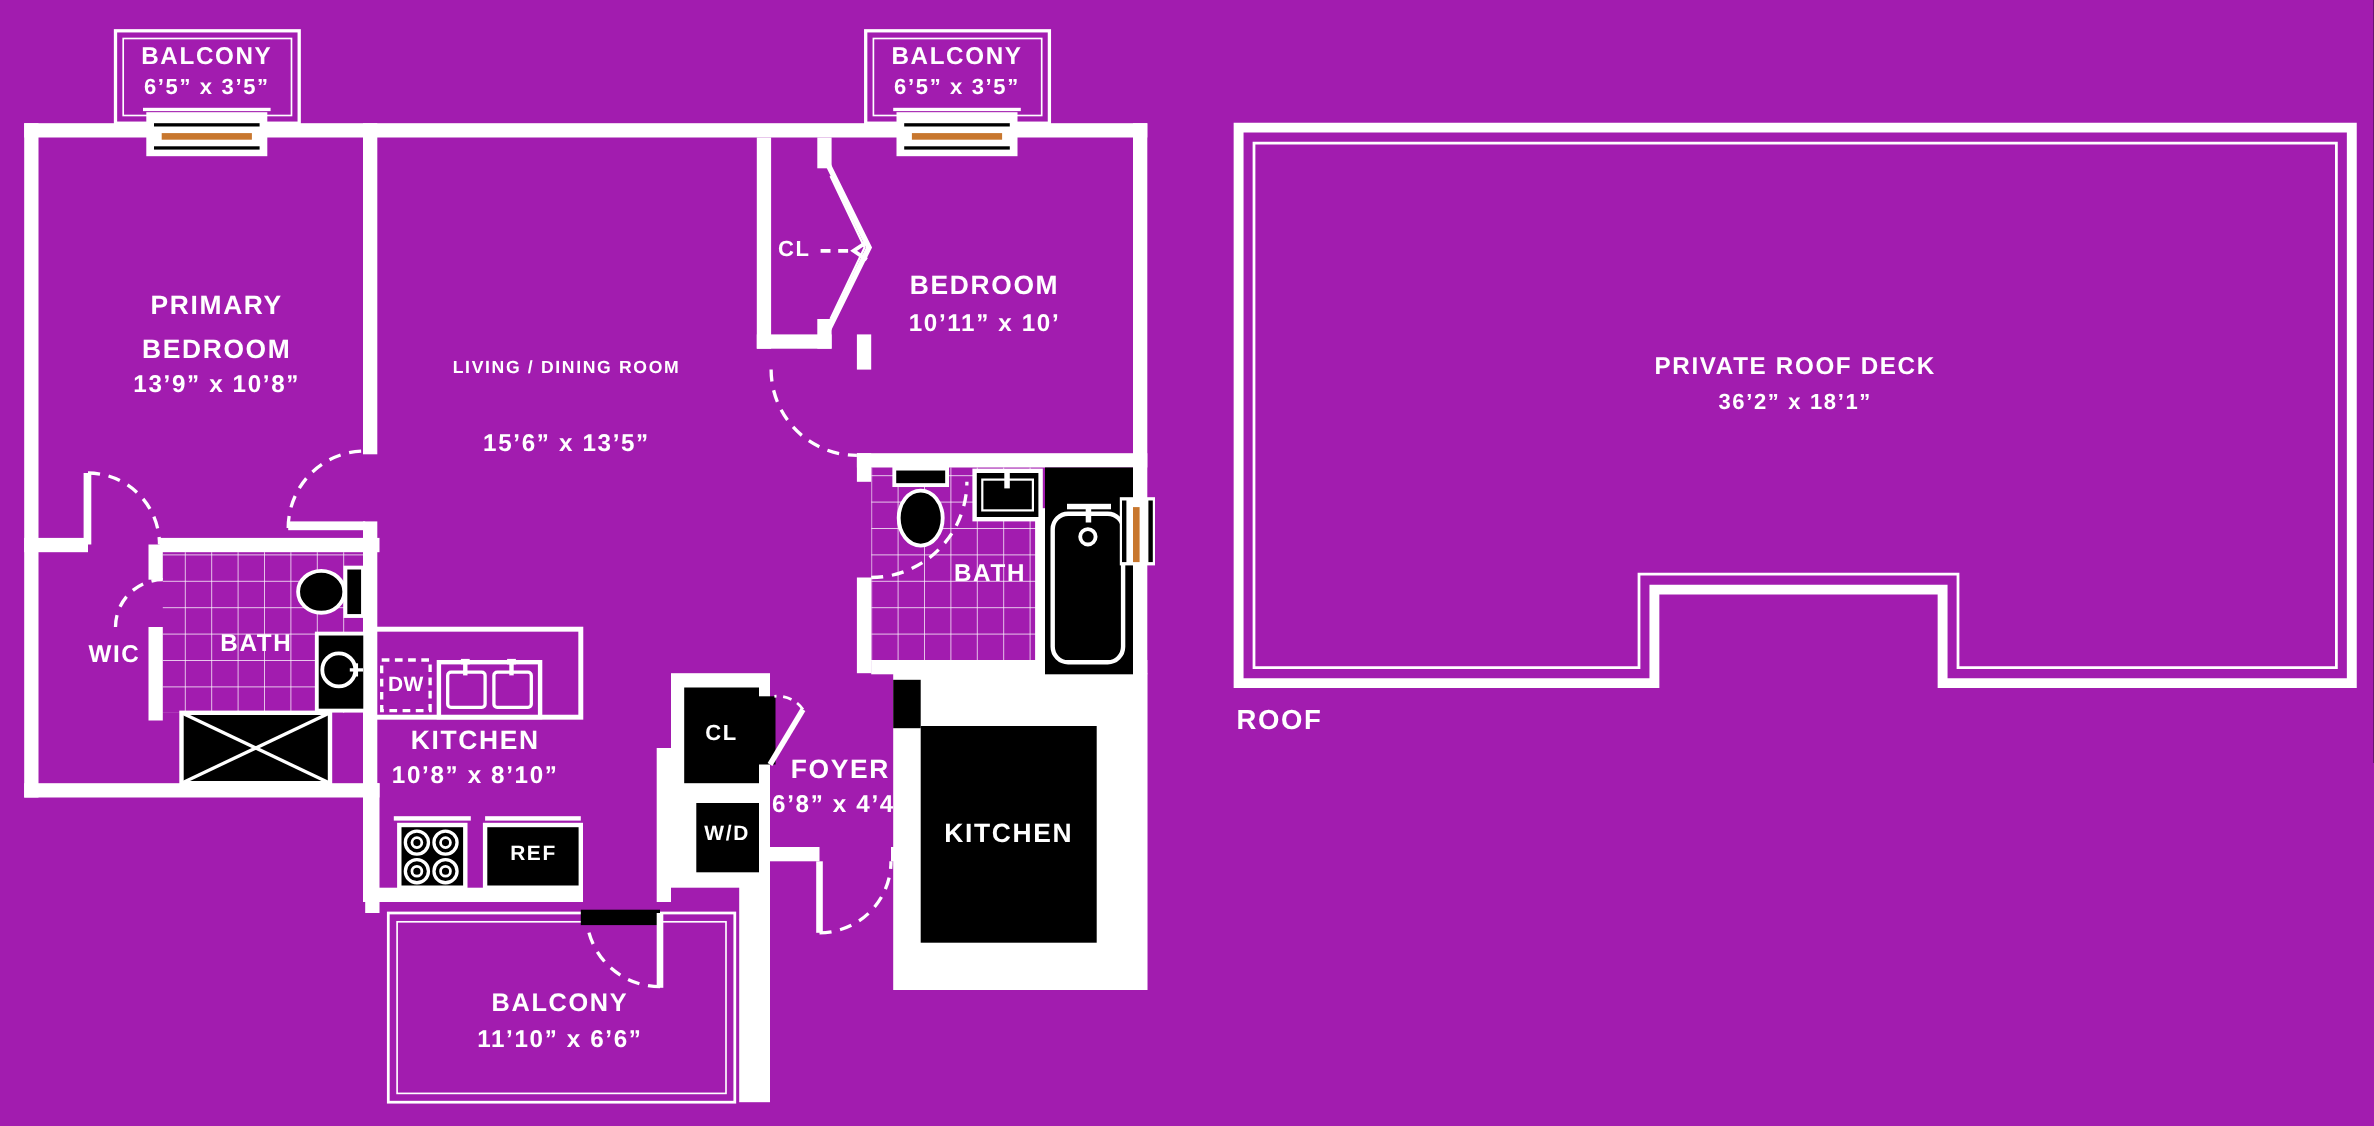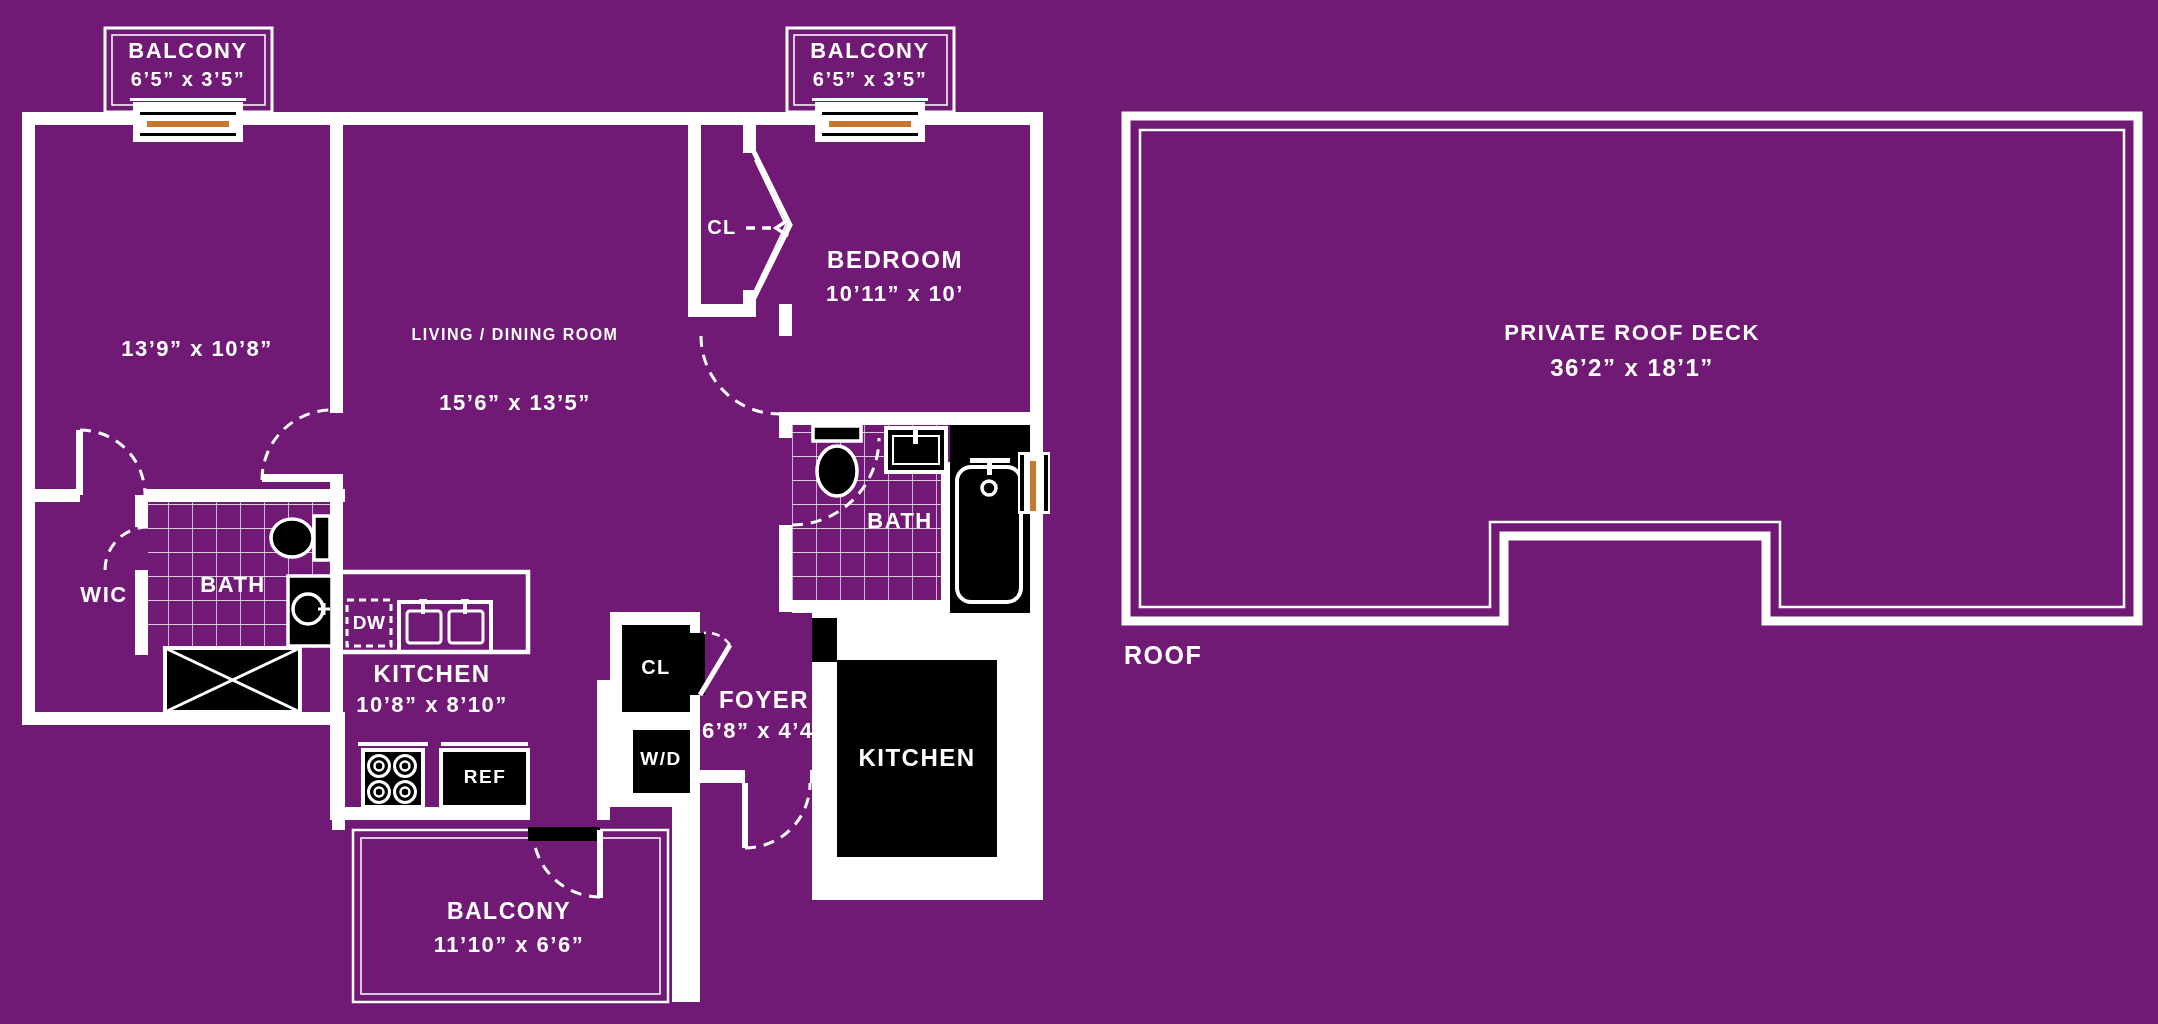--- a/index.html
+++ b/index.html
@@ -1,16 +1,16 @@
 <!DOCTYPE html>
 <html><head>
 <meta charset="utf-8">
 <style>
   html,body{margin:0;padding:0;background:#000;}
-  .plan{position:relative;width:2158px;height:1024px;background:#701a75;overflow:hidden;
+  .plan{position:relative;width:2158px;height:1024px;background:#a21caf;overflow:hidden;
         font-family:"Liberation Sans", sans-serif;}
   .plan svg{position:absolute;left:0;top:0;}
   .lbl{position:absolute;color:#fff;font-weight:bold;text-align:center;
        transform:translateX(-50%);letter-spacing:1.5px;white-space:nowrap;line-height:1.2;}
   .lbl.wrap{white-space:normal;}
   .lbl.leftalign{transform:none;text-align:center;}
 </style>
 </head>
 <body>
 
@@ -210,20 +210,21 @@
     <path d="M1140,130 H2124 V607 H1780 V522 H1490 V607 H1140 Z" stroke-width="2.5"></path>
   </g>
 </svg>
 
   <div class="lbl" style="left:188px; top:38px;  font-size:22px;">BALCONY</div>
   <div class="lbl" style="left:188px; top:67px;  font-size:20px;">6’5” x 3’5”</div>
 
   <div class="lbl" style="left:870px; top:38px;  font-size:22px;">BALCONY</div>
   <div class="lbl" style="left:870px; top:67px;  font-size:20px;">6’5” x 3’5”</div>
 
+  <div class="lbl wrap" style="left:197px; top:258px; width:215px; font-size:24px; line-height:40px;">PRIMARY BEDROOM</div>
   <div class="lbl" style="left:197px; top:336px; font-size:22px;">13’9” x 10’8”</div>
 
   <div class="lbl wrap" style="left:515px; top:316px; width:250px; font-size:16px; line-height:38px;">LIVING / DINING ROOM</div>
   <div class="lbl" style="left:515px; top:390px; font-size:22px;">15’6” x 13’5”</div>
 
   <div class="lbl" style="left:895px; top:246px; font-size:24px;">BEDROOM</div>
   <div class="lbl" style="left:895px; top:281px; font-size:22px;">10’11” x 10’</div>
 
   <div class="lbl" style="left:104px; top:582px; font-size:22px;">WIC</div>
   <div class="lbl" style="left:233px; top:572px; font-size:22px;">BATH</div>
@@ -241,17 +242,17 @@
 
   <div class="lbl" style="left:764px; top:686px; font-size:24px;">FOYER</div>
   <div class="lbl" style="left:764px; top:718px; font-size:22px;">6’8” x 4’4”</div>
 
   <div class="lbl" style="left:917px; top:744px; font-size:24px;">KITCHEN</div>
 
   <div class="lbl" style="left:509px; top:898px; font-size:23px;">BALCONY</div>
   <div class="lbl" style="left:509px; top:932px; font-size:22px;">11’10” x 6’6”</div>
 
   <div class="lbl" style="left:1632px; top:320px; font-size:22px;">PRIVATE ROOF DECK</div>
-  <div class="lbl" style="left:1632px; top:354px; font-size:24px;">36’2” x 18’1”</div>
+  <div class="lbl" style="left:1632px; top:354px; font-size:20px;">36’2” x 18’1”</div>
 
   <div class="lbl leftalign" style="left:1124px; top:640px; font-size:25px;">ROOF</div>
 
 </div>
 
 </body></html>

